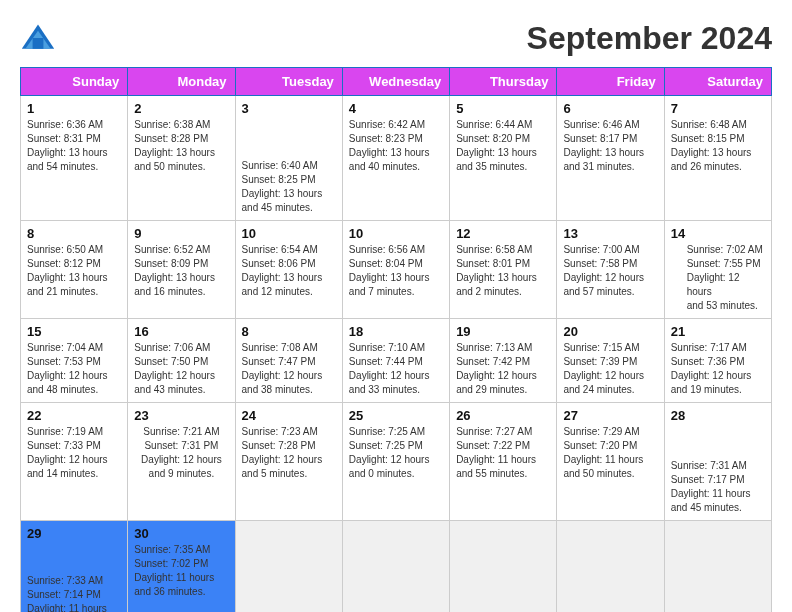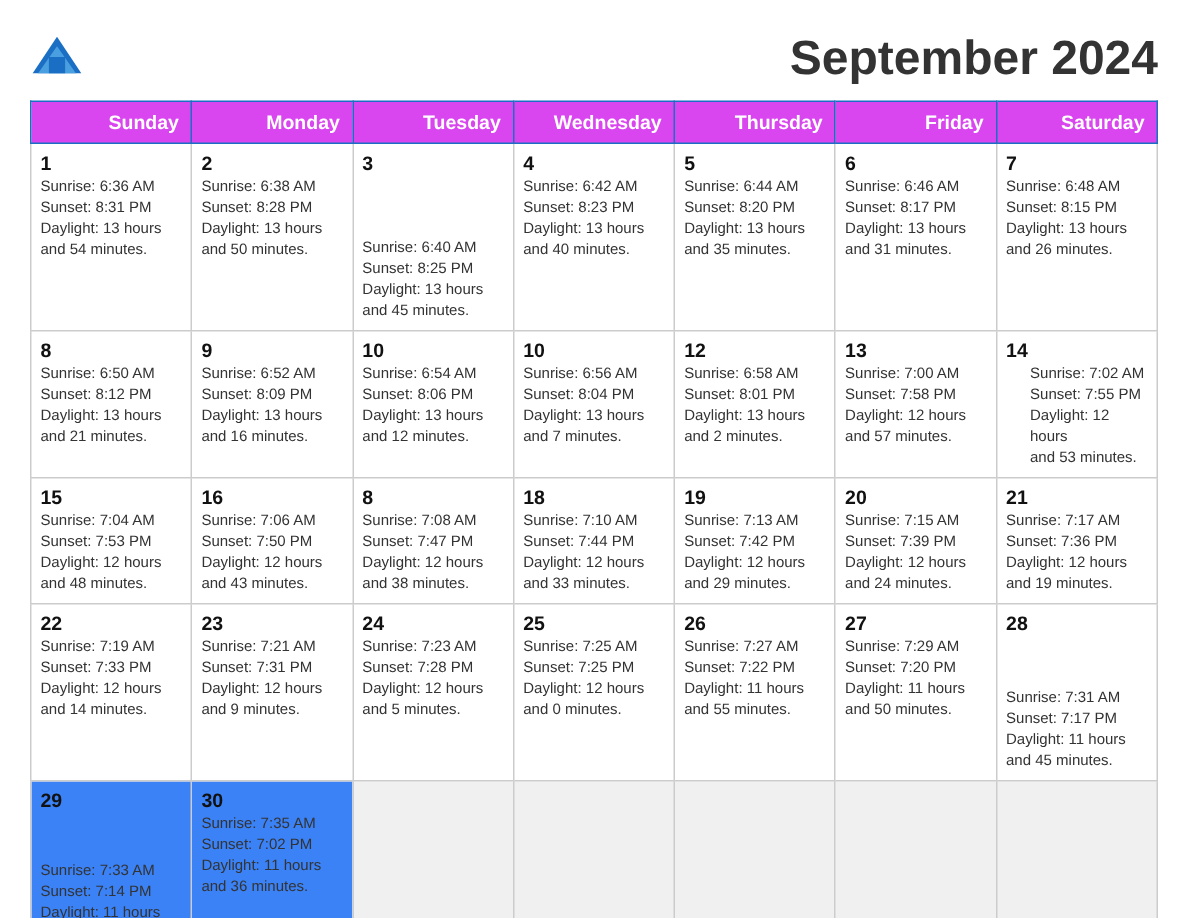--- a/index.html
+++ b/index.html
@@ -274,21 +274,21 @@
       <tr>
         <td>
           <div class="day-number">22</div>
           <div class="day-info" style="white-space: pre-wrap;">Sunrise: 7:19 AM
 Sunset: 7:33 PM
 Daylight: 12 hours
 and 14 minutes.</div>
         </td>
         <td>
           <div class="day-number">23</div>
-          <div class="day-info" style="white-space: pre-wrap;">Sunrise: 7:21 AM
+          <div class="day-info" style="white-space: pre-wrap; text-align: center;">Sunrise: 7:21 AM
 Sunset: 7:31 PM
 Daylight: 12 hours
 and 9 minutes.</div>
         </td>
         <td>
           <div class="day-number">24</div>
           <div class="day-info" style="white-space: pre-wrap;">Sunrise: 7:23 AM
 Sunset: 7:28 PM
 Daylight: 12 hours
 and 5 minutes.</div>

